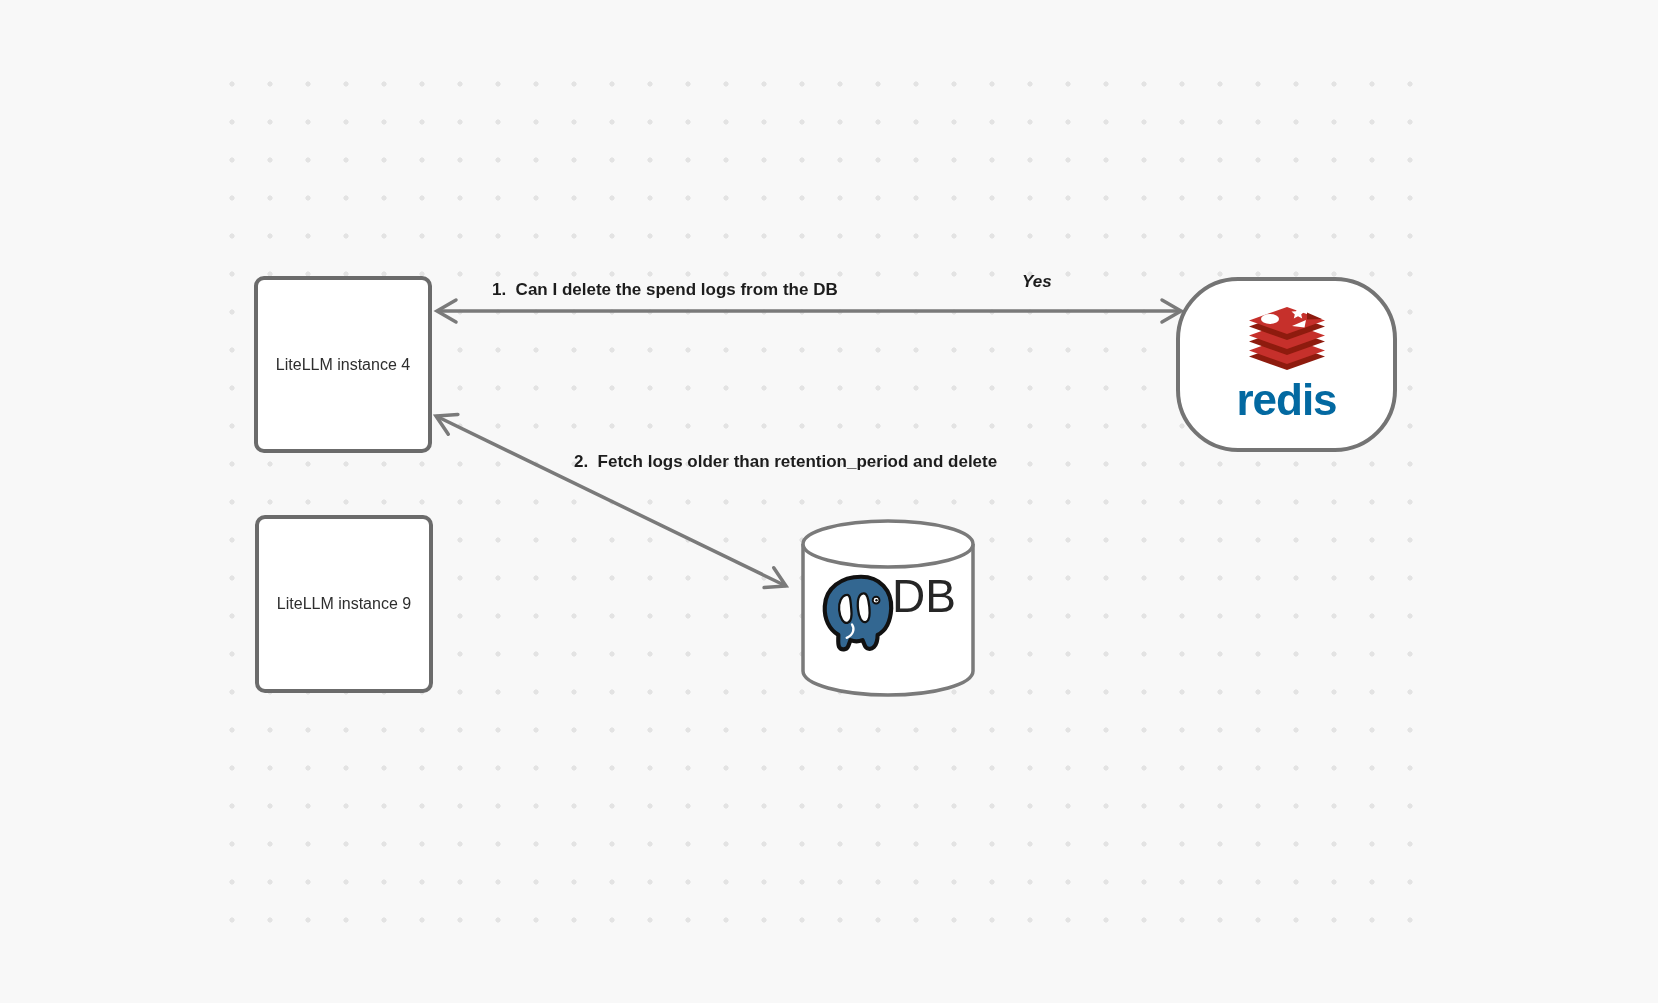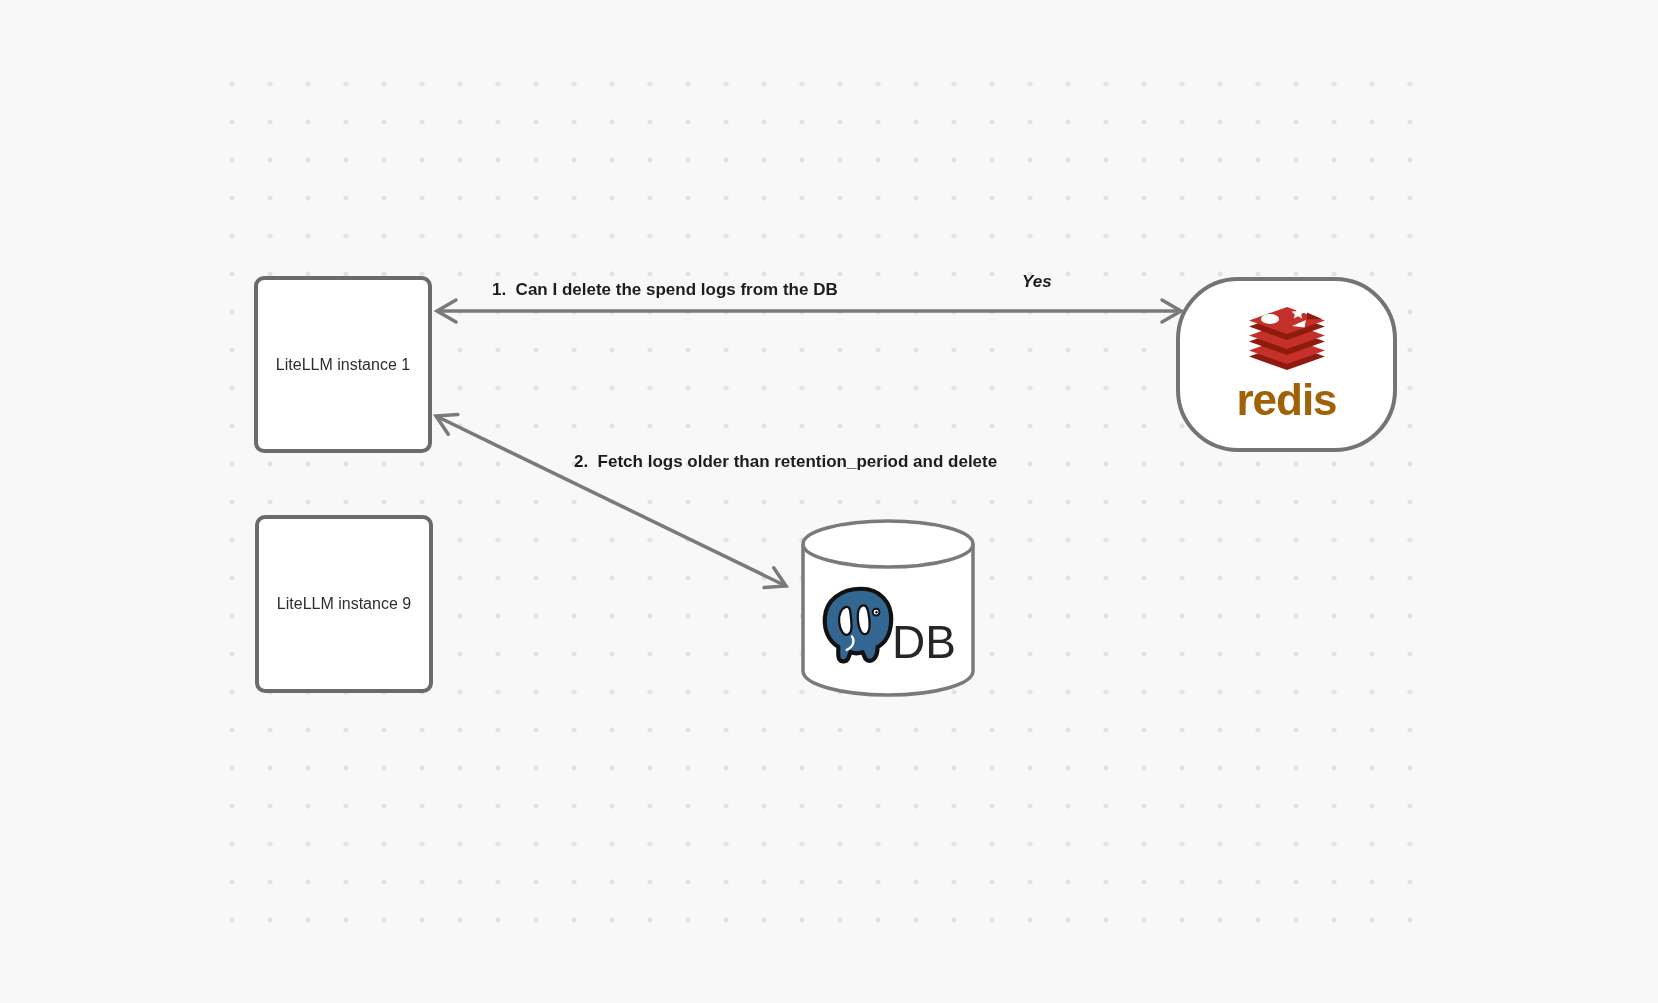--- a/index.html
+++ b/index.html
@@ -19,35 +19,35 @@
   }
   #inst1{left:254px;top:276px;width:178px;height:177px;}
   #inst2{left:255px;top:515px;width:178px;height:178px;}
   #inst3{left:255px;top:757px;width:178px;height:173px;}
   .redis-node{
     position:absolute;left:1176px;top:277px;width:221px;height:175px;
     background:#ffffff;border:4px solid #747474;border-radius:62px;
     box-sizing:border-box;display:flex;flex-direction:column;align-items:center;justify-content:center;
   }
   .redis-word{
-    font-size:44px;font-weight:700;color:#a16207;letter-spacing:-1px;line-height:1;margin-top:7px;
+    font-size:44px;font-weight:700;color:#0369a1;letter-spacing:-1px;line-height:1;margin-top:7px;
   }
   .arrow-layer{position:absolute;left:0;top:0;pointer-events:none;}
   .flow-label{
     position:absolute;font-size:17px;font-weight:700;color:#1d1d1d;
     white-space:pre;line-height:1.2;
   }
   #label-q1{left:492px;top:280px;}
   #label-a1{left:1022px;top:272px;font-style:italic;}
   #label-q2{left:574px;top:452px;}
   .db-group{position:absolute;left:799px;top:517px;width:178px;height:182px;}
   .db-cyl{position:absolute;left:0;top:0;}
   .db-content{
     position:absolute;left:0;top:56px;width:178px;height:92px;
-    display:flex;align-items:flex-end;justify-content:center;
+    display:flex;align-items:flex-start;justify-content:center;
   }
   .db-label{font-size:46px;color:#262626;line-height:1;margin-left:-4px;}
 </style>
 </head>
 <body>
 
 <div class="canvas">
 
   <div class="dot-grid"></div>
 
@@ -55,21 +55,21 @@
     <defs>
       <marker id="chev" viewBox="0 0 28 28" refX="24" refY="14" markerWidth="28" markerHeight="28" markerUnits="userSpaceOnUse" orient="auto-start-reverse">
         <path d="M5 3 L24 14 L5 25" fill="none" stroke="#7a7a7a" stroke-width="3.5" stroke-linecap="round"></path>
       </marker>
     </defs>
     <line x1="437" y1="311" x2="1181" y2="311" stroke="#7a7a7a" stroke-width="3.5" marker-start="url(#chev)" marker-end="url(#chev)"></line>
     <line x1="436" y1="416" x2="786" y2="586" stroke="#7a7a7a" stroke-width="3.5" marker-start="url(#chev)" marker-end="url(#chev)"></line>
   </svg>
 
   <div class="node-box" id="inst1">
-    <span>LiteLLM instance 1</span>
+    <span>LiteLLM instance 4</span>
   </div>
   <div class="node-box" id="inst2">
     <span>LiteLLM instance 9</span>
   </div>
 
   <div class="redis-node">
     <svg width="82" height="64" viewBox="0 0 80 64">
 
       <g transform="translate(0,30)">
         <path d="M40 6 L78 19.5 L40 33 L2 19.5 Z" fill="#8E1B0E"></path>

